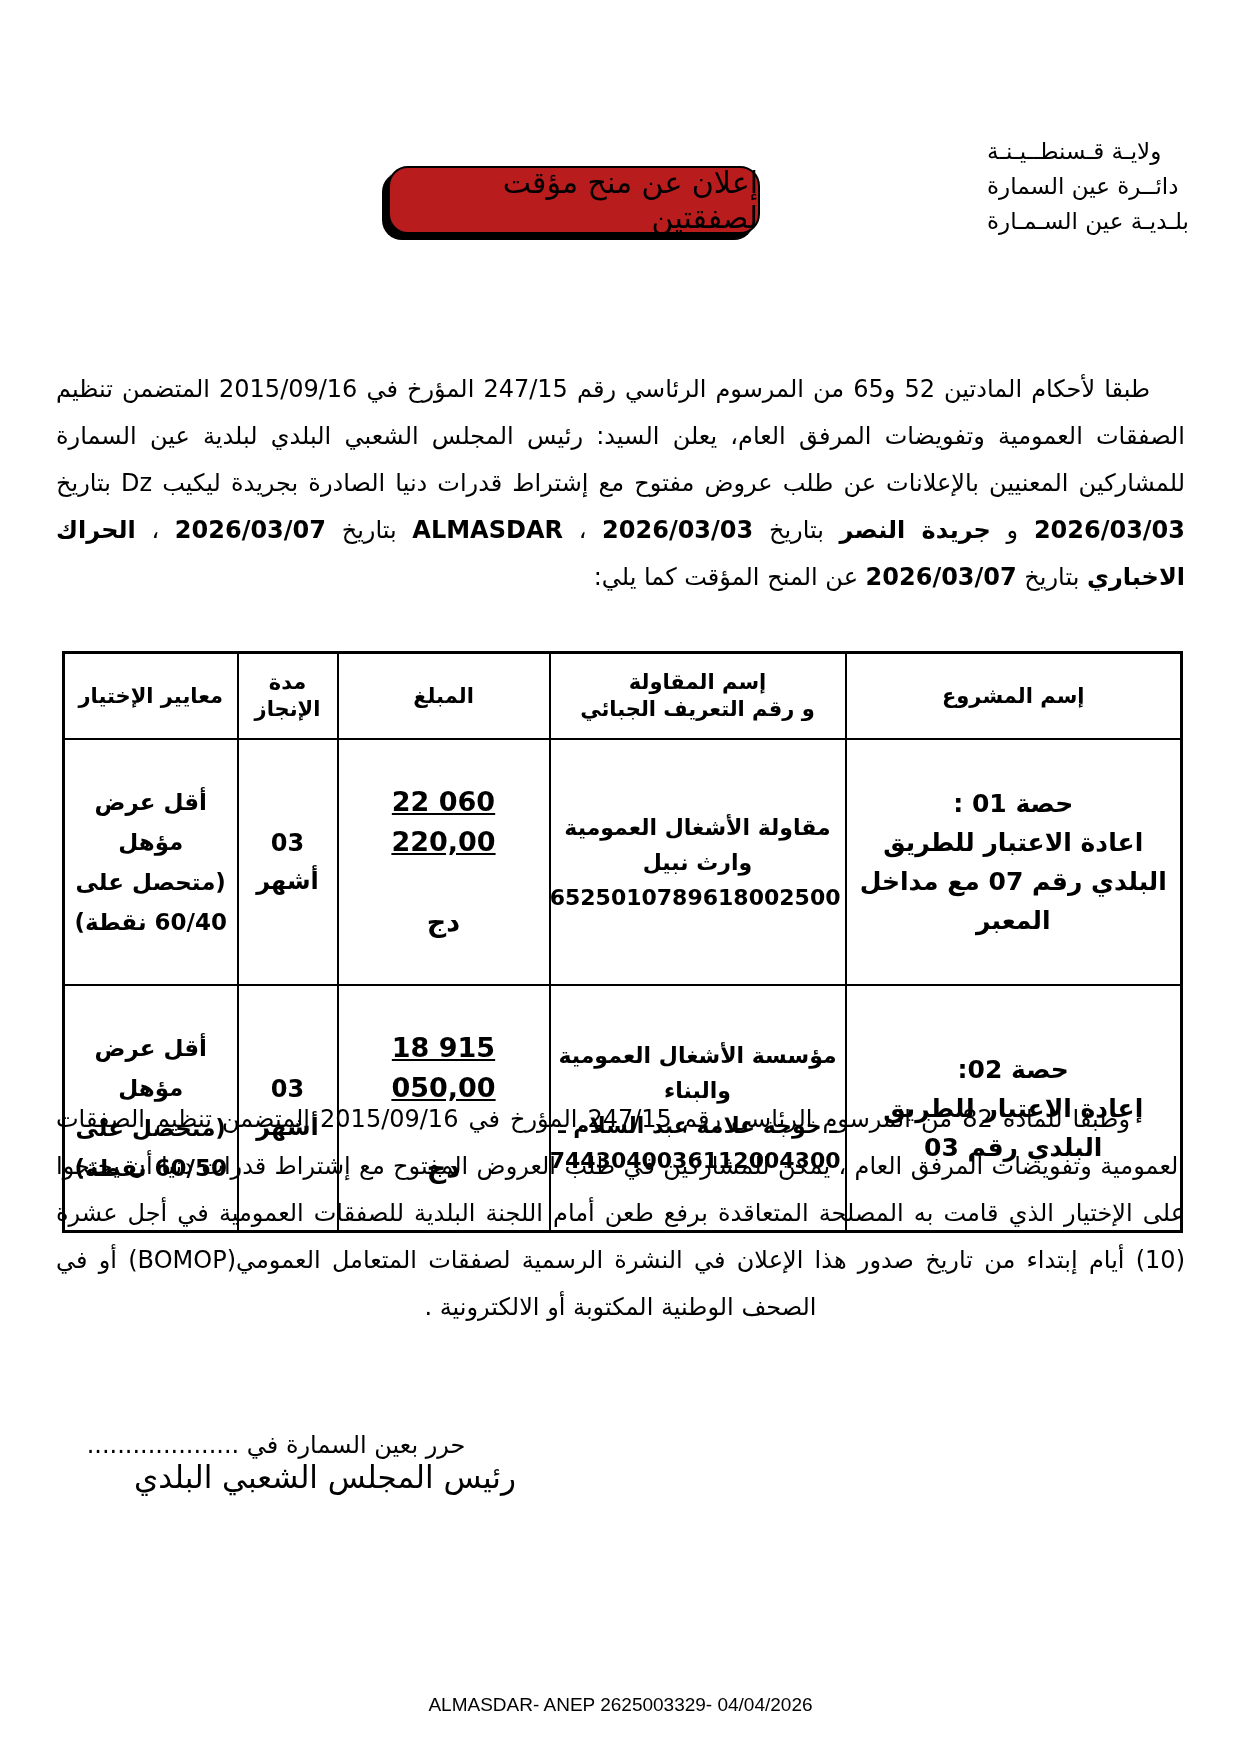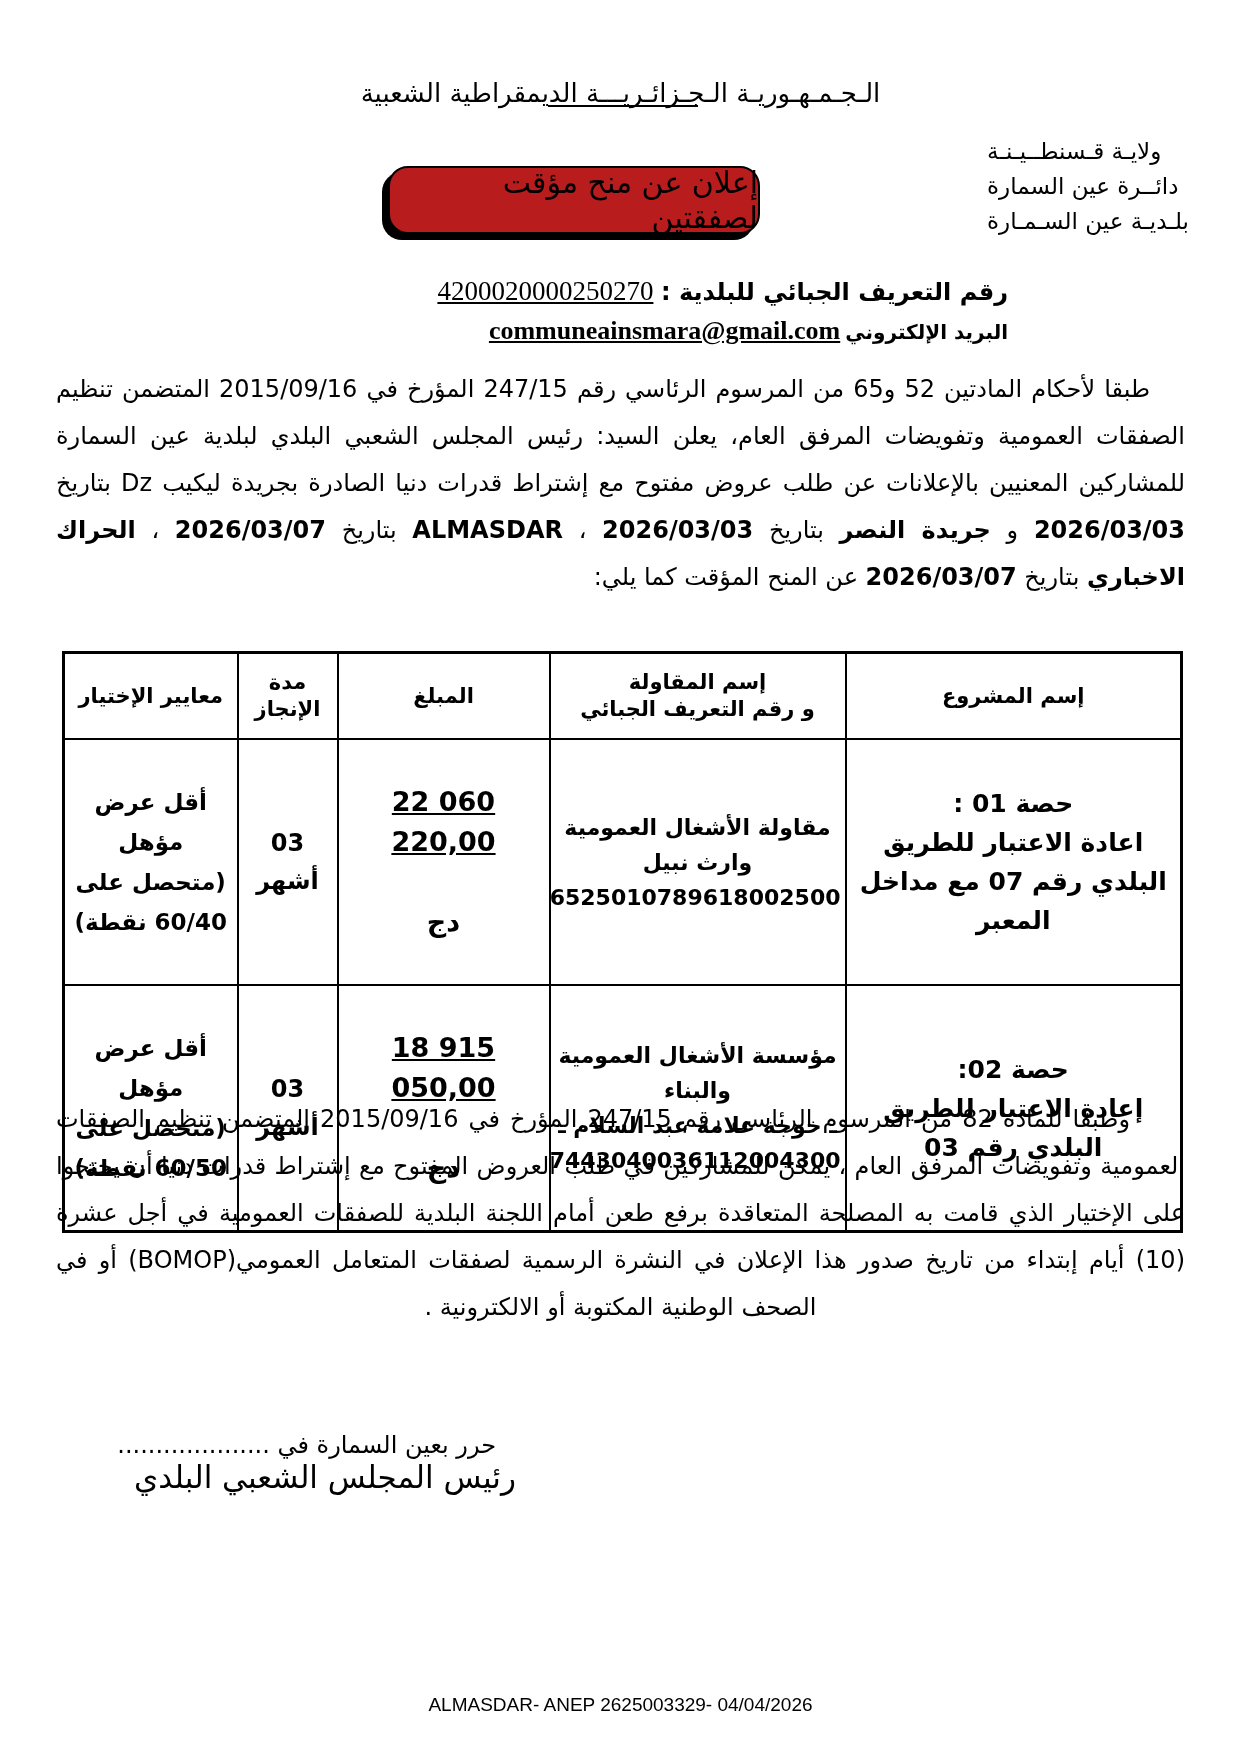--- a/index.html
+++ b/index.html
@@ -49,57 +49,41 @@
   tr.r1{height:158px;} tr.r2{height:173px;}
   td.cell-project{text-align:right;padding-right:10px;font-weight:bold;font-size:25px;line-height:39px;}
   td.cell-company{font-weight:bold;font-size:22px;line-height:35px;}
   td.cell-company .coid,{font-family:"Liberation Serif",serif;}
   td.cell-amount{font-weight:bold;font-size:27px;line-height:40px;}
   .amt{display:block;direction:ltr;unicode-bidi:embed;text-decoration:underline;}
   .cur{display:block;}
   td.cell-duration{font-weight:bold;font-size:24px;line-height:38px;}
   td.cell-criteria{font-weight:bold;font-size:23px;line-height:40px;padding:2px 5px;}
   
-  .sig-place{position:absolute;top:1431px;left:56px;width:440px;direction:rtl;font-size:24px;}
+  .sig-place{position:absolute;top:1431px;left:56px;width:440px;direction:rtl;text-align:center;font-size:24px;}
   .sig-title{position:absolute;top:1459px;left:50px;width:550px;direction:rtl;text-align:center;font-size:31px;}
   .footer{position:absolute;top:1694px;left:0;right:0;text-align:center;
     font-family:"Liberation Sans",sans-serif;font-size:19px;direction:ltr;}
 </style>
 </head>
 <body>
 
 <div class="page">
 
-  <div class="national-title">
-    <span class="inner">
-      <span>الـجـمـهـوريـة الـجـزائـريـــة الديمقراطية الشعبية</span>
-      <span class="nt-underline"></span>
-    </span>
-  </div>
 
   <div class="wilaya">
     <div>ولايـة قـسنطــيـنـة</div>
     <div>دائــرة عين السمارة</div>
     <div>بلـديـة عين السـمـارة</div>
   </div>
 
   <div class="ann-box">
     <span>إعلان عن منح مؤقت لصفقتين</span>
   </div>
 
-  <div class="idblock">
-    <div class="tax-line">
-      <span class="tax-label">رقم التعريف الجبائي للبلدية :</span>
-      <span class="tax-value">4200020000250270</span>
-    </div>
-    <div class="email-line">
-      <span class="email-label">البريد الإلكتروني</span>
-      <span class="email-value">communeainsmara@gmail.com</span>
-    </div>
-  </div>
 
   <div class="para p1"><span>طبقا لأحكام المادتين 52 و65 من المرسوم الرئاسي رقم 247/15 المؤرخ في 2015/09/16 المتضمن تنظيم الصفقات العمومية وتفويضات المرفق العام، يعلن السيد: رئيس المجلس الشعبي البلدي لبلدية عين السمارة للمشاركين المعنيين بالإعلانات عن طلب عروض مفتوح مع إشتراط قدرات دنيا الصادرة بجريدة ليكيب Dz بتاريخ </span><b>2026/03/03</b><span> و </span><b>جريدة النصر</b><span> بتاريخ </span><b>2026/03/03</b><span> ، </span><b>ALMASDAR</b><span> بتاريخ </span><b>2026/03/07</b><span> ، </span><b>الحراك الاخباري</b><span> بتاريخ </span><b>2026/03/07</b><span> عن المنح المؤقت كما يلي:</span></div>
 
   <table class="awards">
     <colgroup>
       <col style="width:336px">
         <col style="width:296px">
         <col style="width:212px">
       <col style="width:100px">
         <col style="width:174px">

